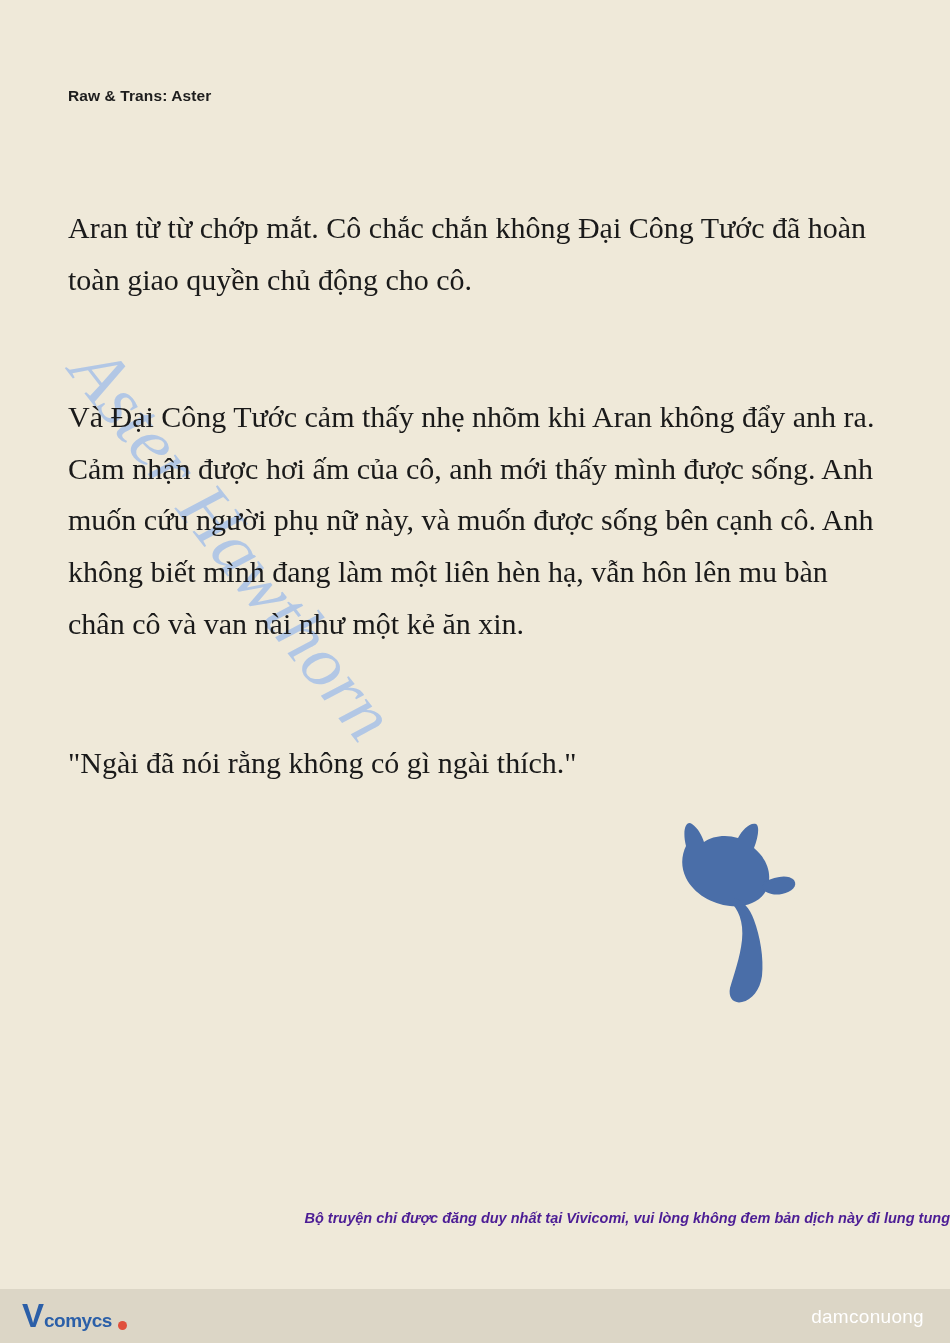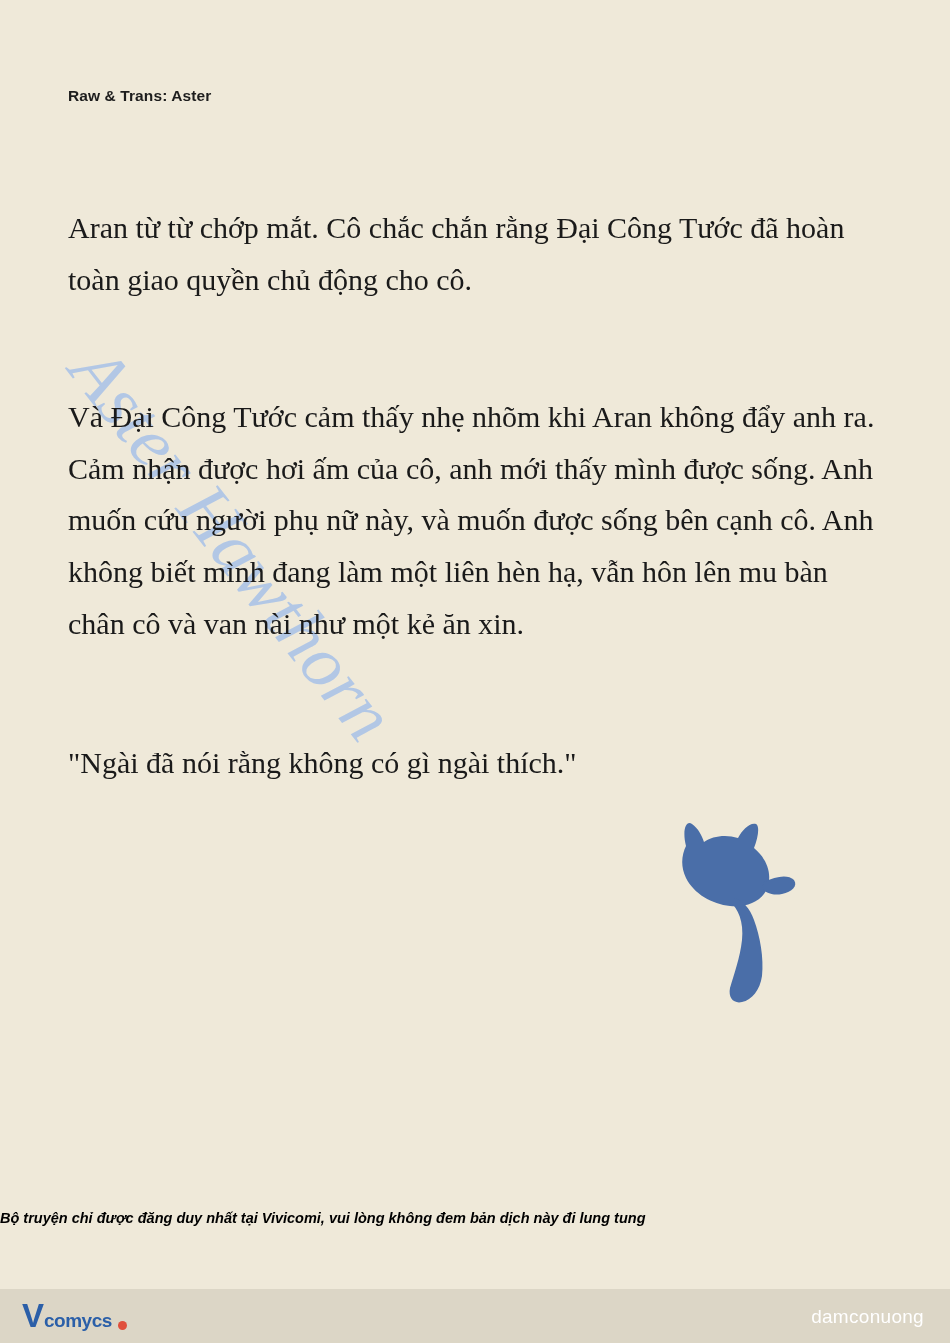--- a/index.html
+++ b/index.html
@@ -80,26 +80,26 @@
     z-index: 4;
     pointer-events: none;
   }
 
   
   .footer-notes {
     position: absolute;
     left: 0;
     right: 0;
     top: 1205px;
-    text-align: left;
+    text-align: right;
     font-family: "Liberation Sans", sans-serif;
     font-size: 14.5px;
     font-weight: 700;
     font-style: italic;
-    color: #000000;
+    color: #4c1d95;
     line-height: 1.85;
   }
   .footer-notes div { white-space: nowrap; }
 
   
   .bottom-bar {
     position: absolute;
     left: 0;
     bottom: 0;
     width: 950px;
@@ -149,21 +149,21 @@
 </style>
 </head>
 <body>
 
 <div class="page">
 
   <div class="credit">Raw &amp; Trans: Aster</div>
 
   <div class="body-text">
     <div class="gap-1"></div>
-    <p class="para">Aran từ từ chớp mắt. Cô chắc chắn rằng Đại Công Tước đã hoàn toàn giao quyền chủ động cho cô.</p>
+    <p class="para">Aran từ từ chớp mắt. Cô chắc chắn không Đại Công Tước đã hoàn toàn giao quyền chủ động cho cô.</p>
     <div class="gap-2"></div>
     <p class="para">Và Đại Công Tước cảm thấy nhẹ nhõm khi Aran không đẩy anh ra. Cảm nhận được hơi ấm của cô, anh mới thấy mình được sống. Anh muốn cứu người phụ nữ này, và muốn được sống bên cạnh cô. Anh không biết mình đang làm một liên hèn hạ, vẫn hôn lên mu bàn chân cô và van nài như một kẻ ăn xin.</p>
     <div class="gap-3"></div>
     <p class="para">"Ngài đã nói rằng không có gì ngài thích."</p>
   </div>
 
   <div class="watermark">Aster Hawthorn</div>
 
   <svg class="cat" viewBox="0 0 130 200" xmlns="http://www.w3.org/2000/svg">
     <g fill="#4a6ea8">

